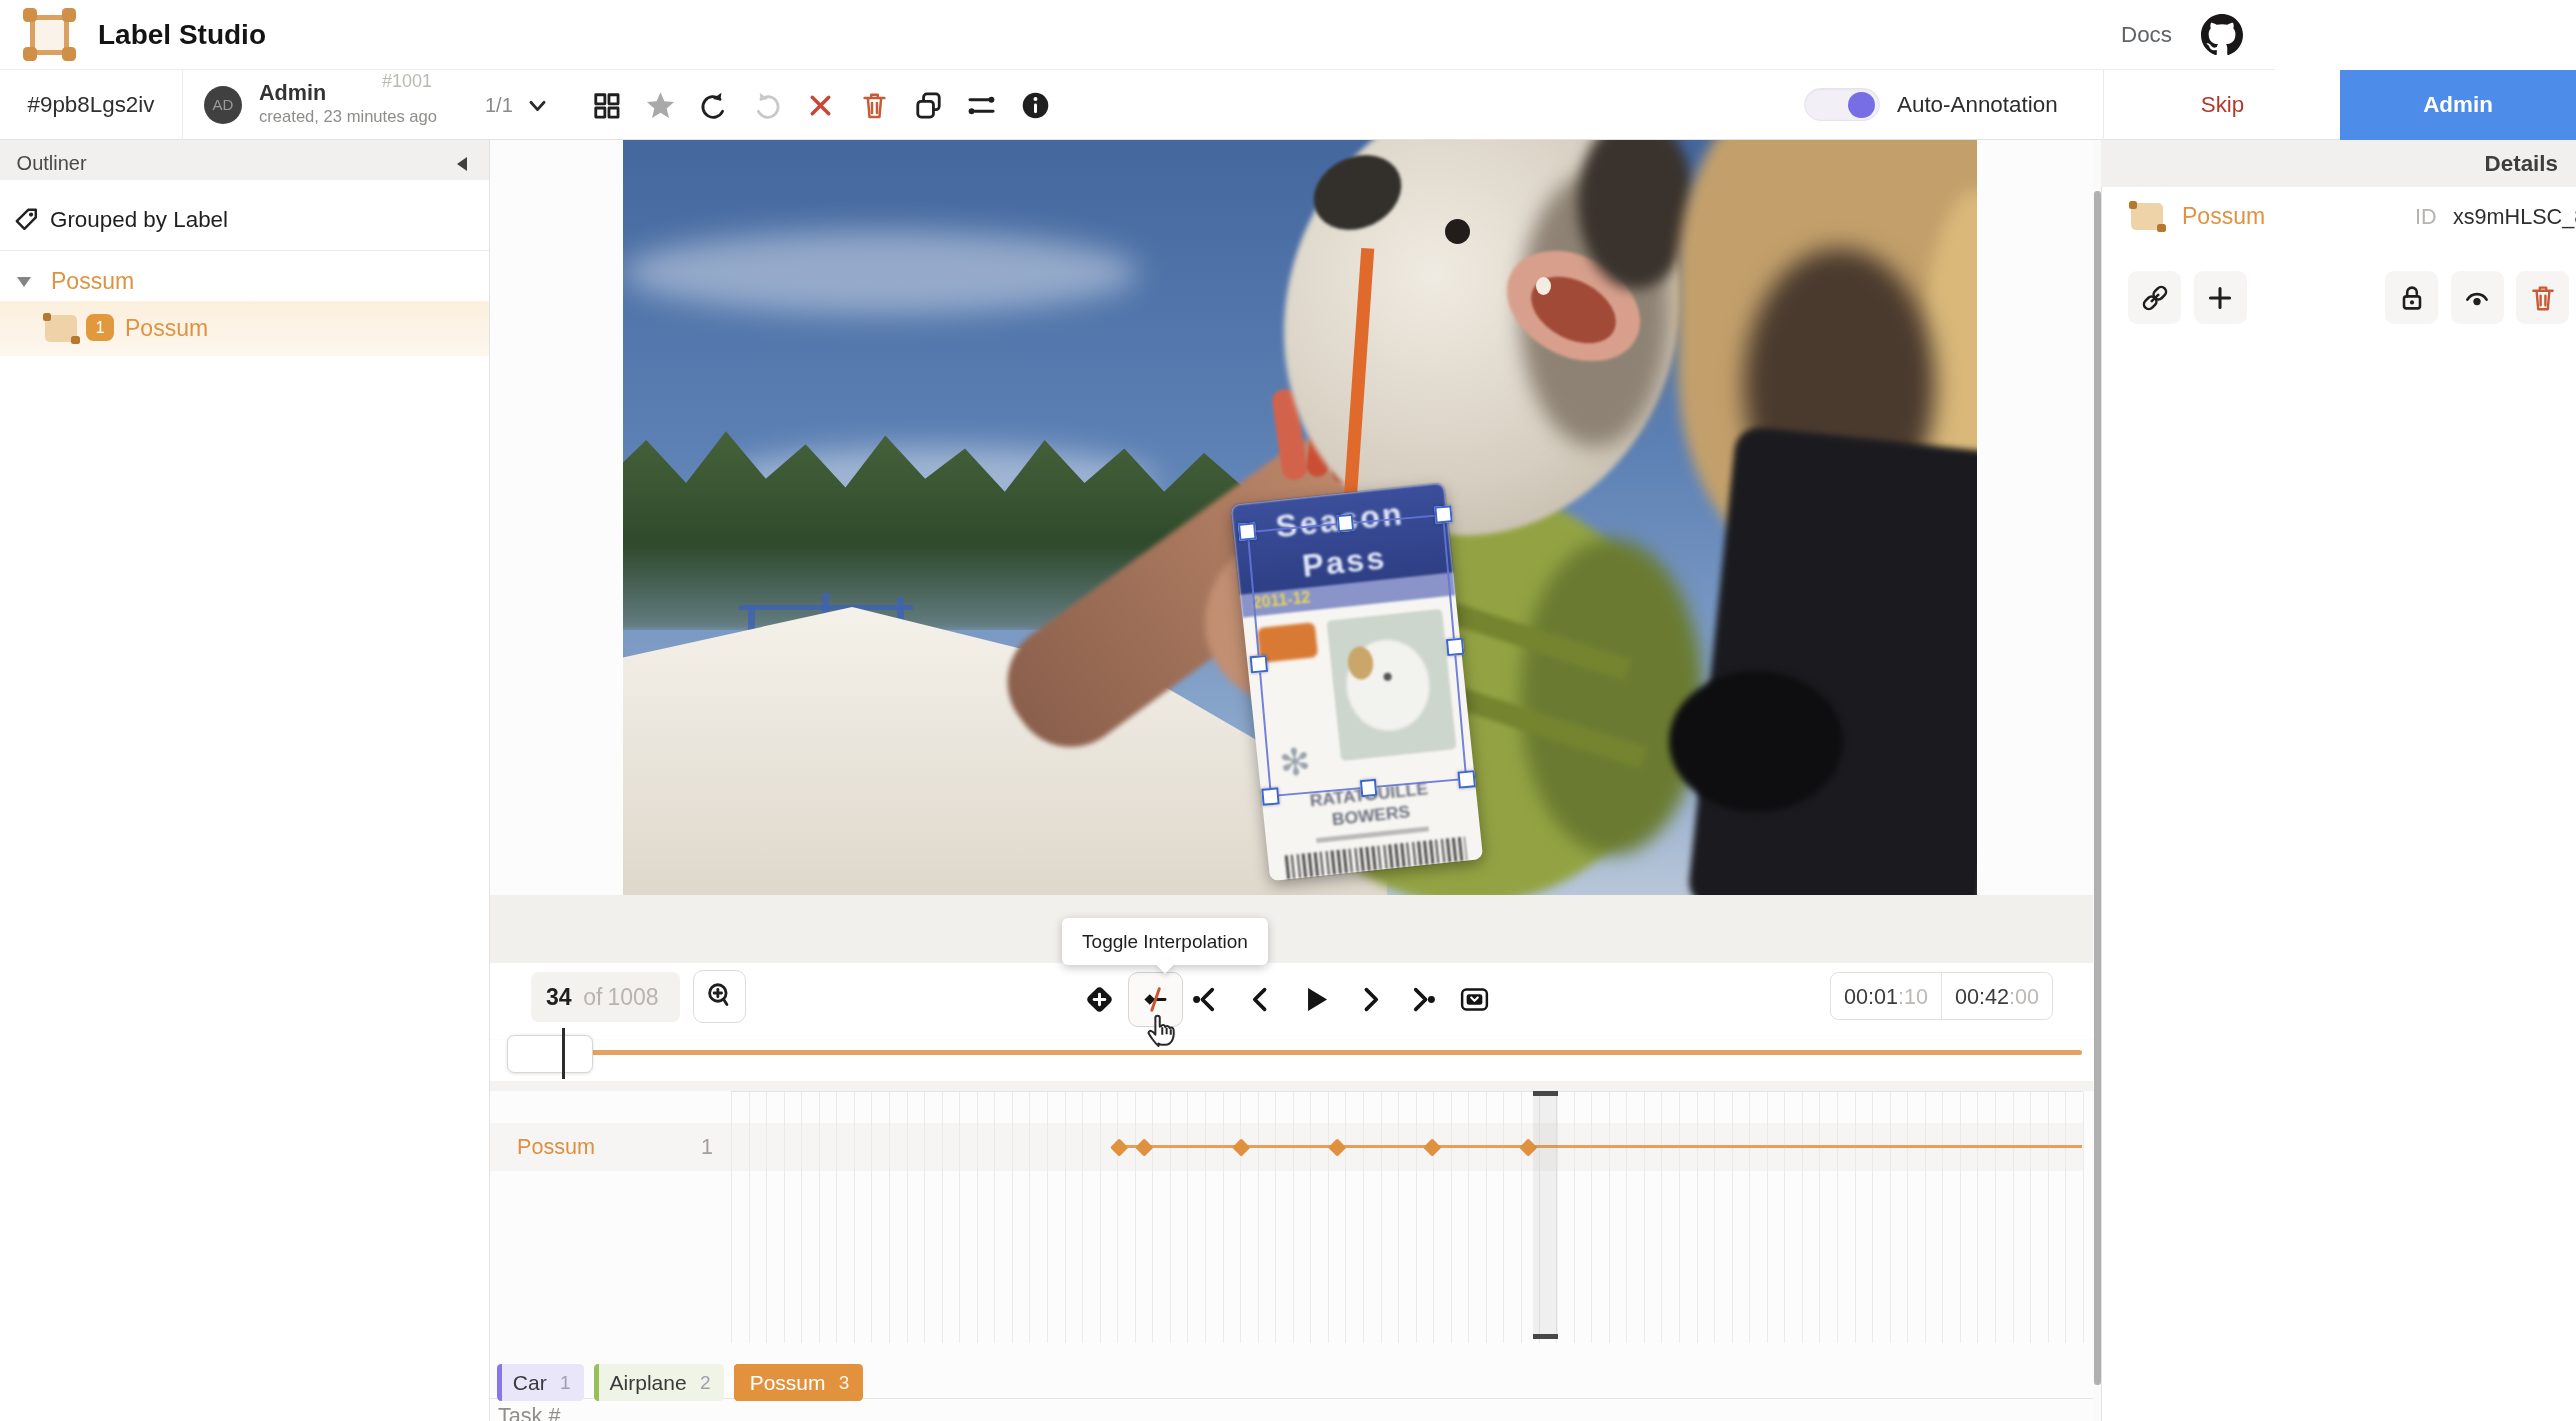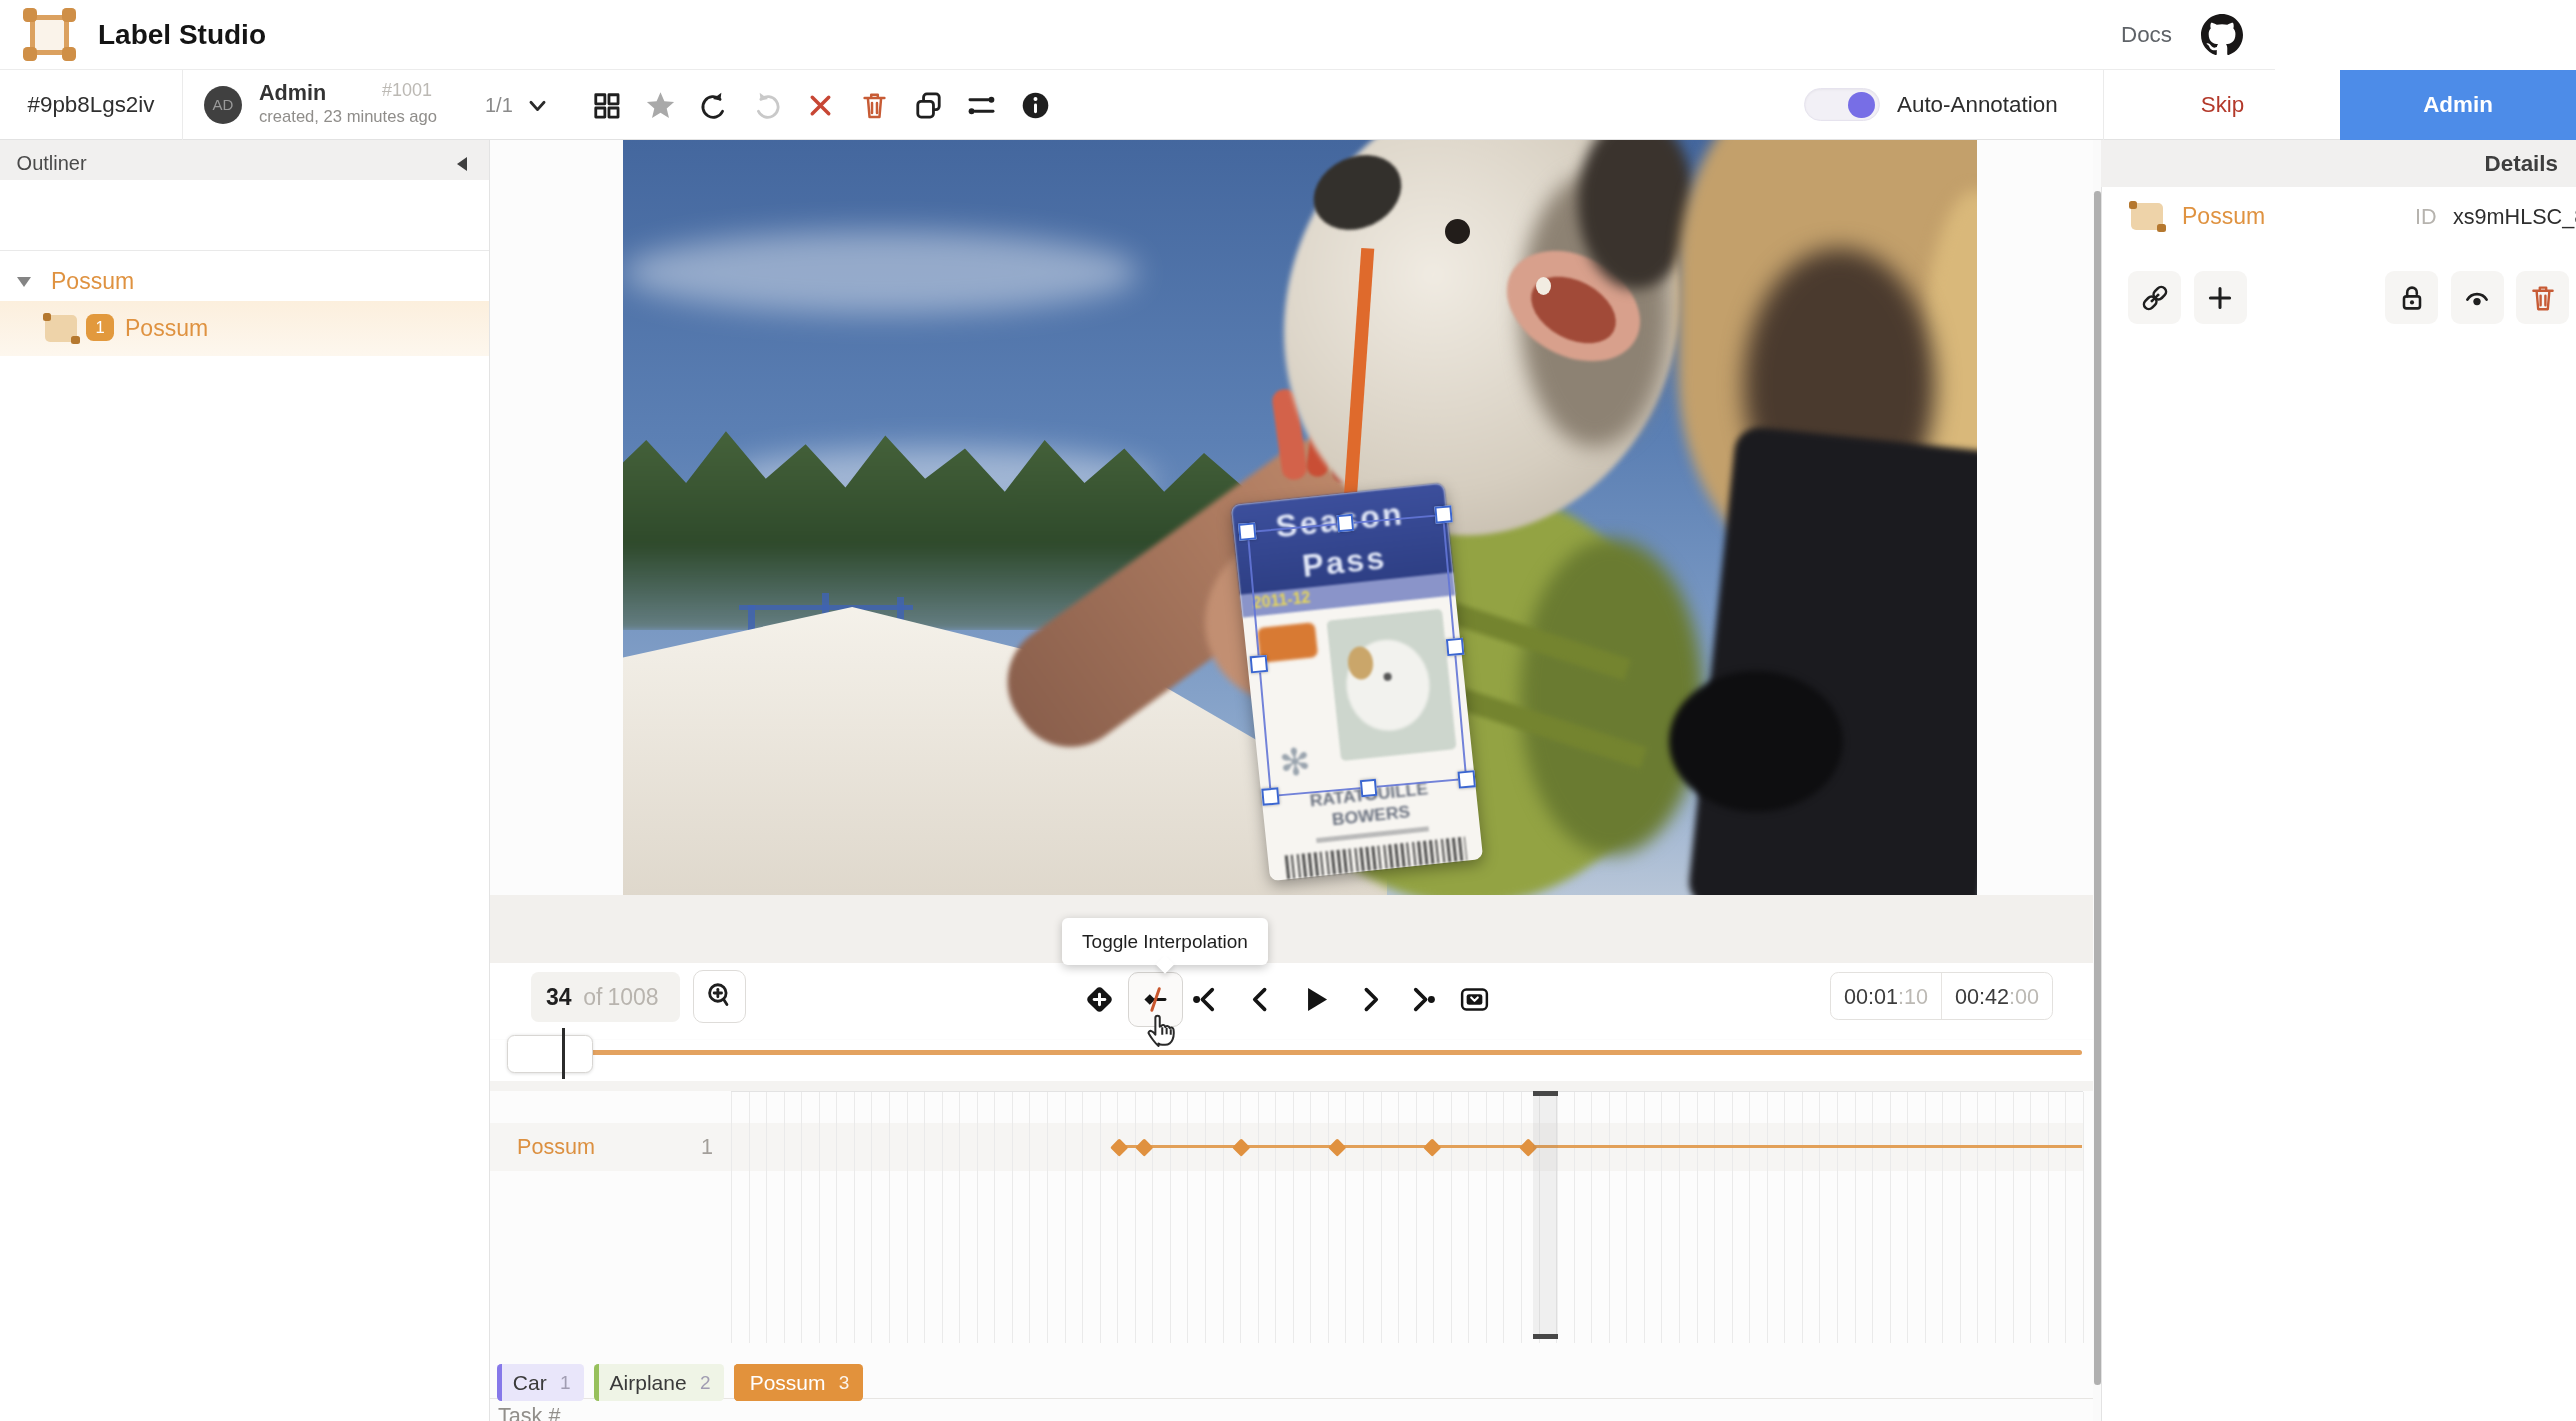--- a/index.html
+++ b/index.html
@@ -13,21 +13,21 @@
   #logo .dot { position:absolute; width:14px; height:14px; background:#cf8f47; border-radius:4.2px; }
   #app-title { position:absolute; left:98px; top:0; height:70px; line-height:70px; font-size:28px; font-weight:700; color:#141414; }
   #docs-link { position:absolute; right:103px; top:0; height:70px; line-height:70px; font-size:22.4px; color:#5f6368; }
   #github { position:absolute; right:32px; top:14px; width:42px; height:42px; }
 
   
   #menubar { position:absolute; left:0; top:70px; width:2576px; height:70px; background:#fff; border-bottom:0.8px solid #e2e2e2; }
   #task-id { position:absolute; left:0; top:0; width:183px; height:70px; border-right:0.8px solid #ebebeb; text-align:center; line-height:70px; font-size:22.4px; color:#2f2f2f; }
   #avatar { position:absolute; left:204px; top:16px; width:38px; height:38px; border-radius:50%; background:#404040; text-align:center; line-height:38px; font-size:15px; color:#9a9a9a; }
   #user-name { position:absolute; left:259px; top:10px; font-size:21.6px; color:#333;font-weight:bold; }
-  #annotation-id { position:absolute; left:382px; top:10px; font-size:18px; color:#bcb9b4; }
+  #annotation-id { position:absolute; left:382px; top:1px; font-size:18px; color:#bcb9b4; }
   #created-ago { position:absolute; left:259px; top:37px; font-size:16.6px; color:#8f8d8a; }
   #pager { position:absolute; left:485px; top:0; height:70px; line-height:70px; font-size:20px; color:#8a8a8a; }
   #pager-caret { position:absolute; left:526px; top:24px; width:23px; height:23px; }
   #menu-tools { position:absolute; left:588px; top:0; height:70px; display:flex; align-items:center; gap:16.6px; }
   .tool { width:37px; height:37px; display:flex; align-items:center; justify-content:center; }
   .tool svg { width:33px; height:33px; }
   #toggle { position:absolute; left:1804px; top:18px; width:76px; height:33px; border-radius:16.6px; background:#f2f0f6; border:0.8px solid #e6e3ee; box-shadow:inset 0 0.8px 2.5px rgba(0,0,0,.06); }
   #toggle .knob { position:absolute; left:43px; top:2.5px; width:26.6px; height:26.6px; border-radius:50%; background:#776ee6; }
   #auto-label { position:absolute; left:1897px; top:0; height:70px; line-height:70px; font-size:22.4px; color:#2d2d2d; }
   #skip-btn { position:absolute; left:2103px; top:0; width:238px; height:70px; border-left:0.8px solid #ebebeb; text-align:center; line-height:70px; font-size:22.4px; color:#b3392a; }
@@ -248,20 +248,27 @@
     </div>
   <div id="auto-label">Auto-Annotation</div>
   <div id="skip-btn">Skip</div>
   <div id="update-btn">Admin</div>
 </div>
 
 <div id="sidebar">
   <div id="outliner-header">
     <span id="outliner-title">Outliner</span>
     <span id="outliner-collapse"></span>
+  </div>
+  <div id="grouping-row">
+    <svg viewBox="0 0 28 28">
+        <path d="M24 4h-8L4 16l8 8 12-12V4z" fill="none" stroke="#222" stroke-width="2.6" stroke-linejoin="round"></path>
+        <circle cx="19" cy="9" r="2.2" fill="#222"></circle>
+      </svg>
+    <span id="grouping-label">Grouped by Label</span>
   </div>
   <div id="sidebar-divider"></div>
   <div id="group-row">
     <span id="group-caret"></span>
     <span id="group-label">Possum</span>
   </div>
   <div id="region-row">
     <span class="region-icon">
         <i class="tl"></i>
         <i class="br"></i>

